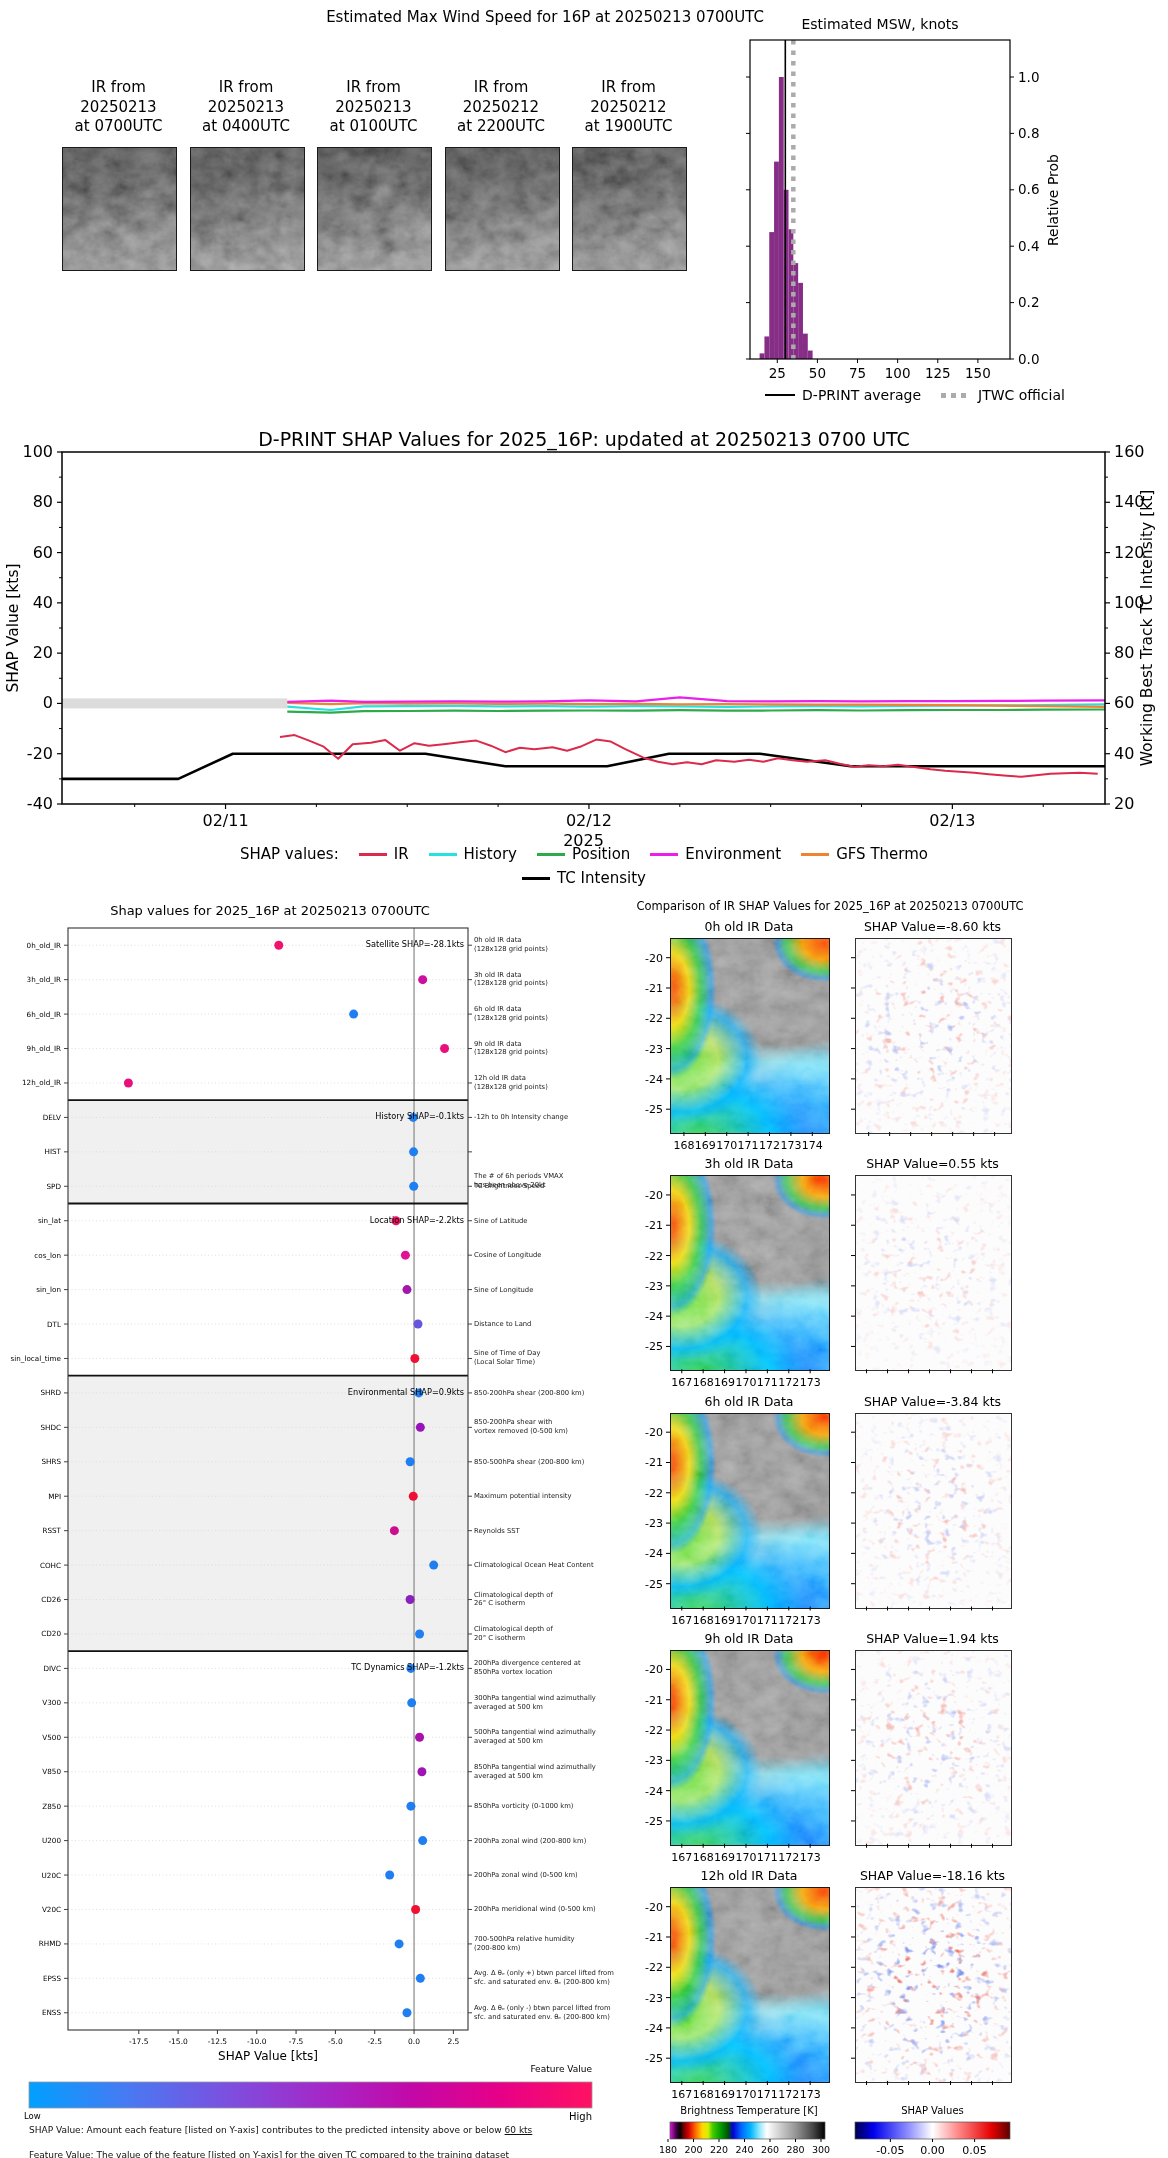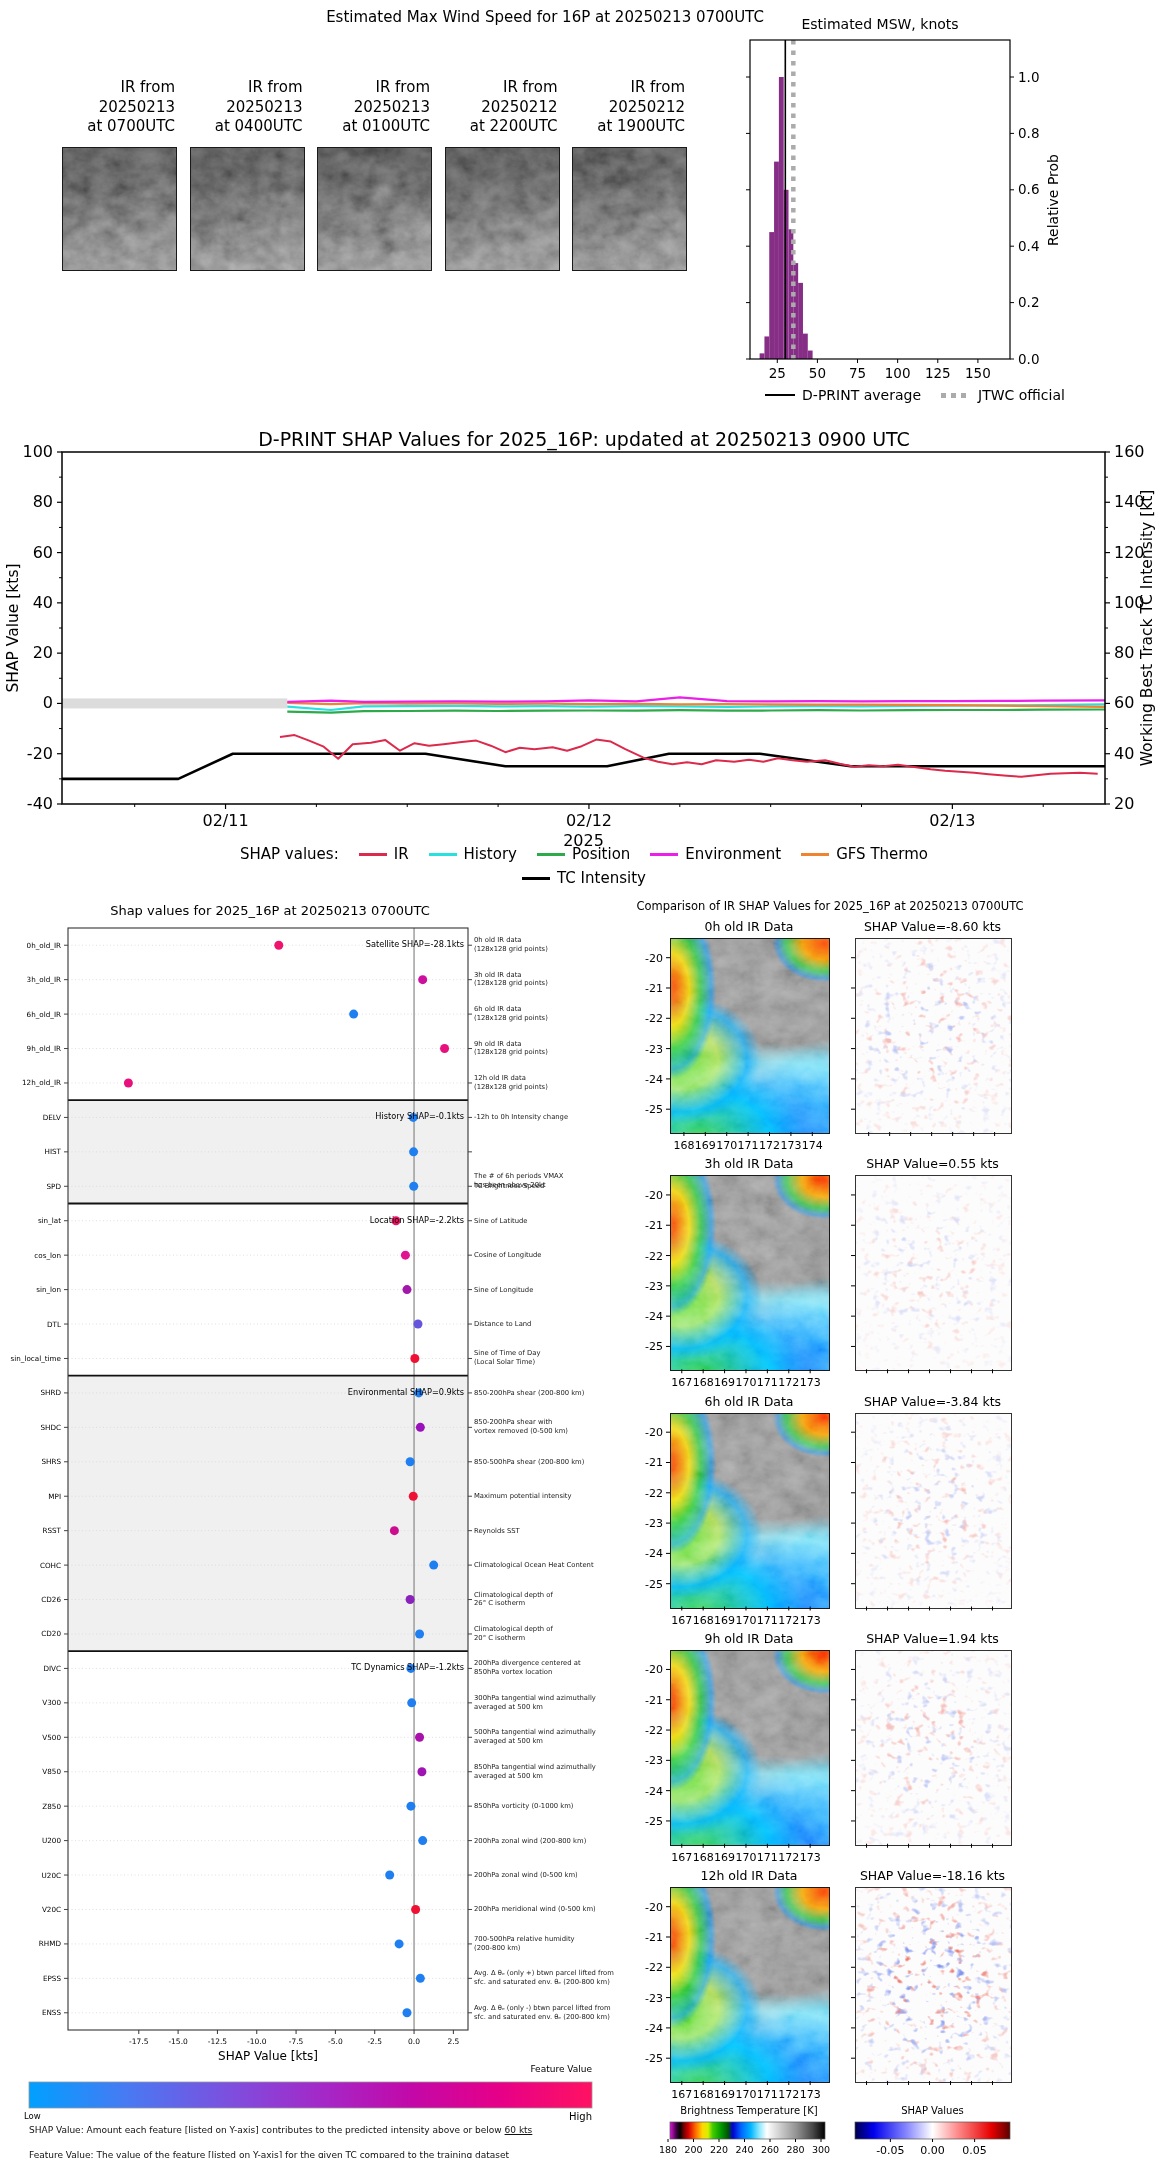--- a/index.html
+++ b/index.html
@@ -8,21 +8,21 @@
   .abs{position:absolute}
   #plot-layer{left:0;top:0;z-index:3;pointer-events:none}
   #thumbs,#imgs{left:0;top:0;z-index:1}
   .lbl{z-index:4}
   text{font-family:"DejaVu Sans",sans-serif;fill:#000}
   .top-title{left:0;top:8px;width:1090px;text-align:center;font-size:15px}
   .hist-title{left:750px;top:16px;width:260px;text-align:center;font-size:14px}
   .ts-title{left:0;top:428px;width:1168px;text-align:center;font-size:19px}
   .fp-title{left:0;top:903px;width:540px;text-align:center;font-size:13px}
   .irc-title{left:560px;top:899px;width:540px;text-align:center;font-size:11.5px}
-  .thumb-label{position:absolute;text-align:right;white-space:pre-line;font-size:15px;line-height:1.3}
+  .thumb-label{position:absolute;text-align:center;white-space:pre-line;font-size:15px;line-height:1.3}
   .thumb-img{position:absolute;border:1px solid #1a1a1a;overflow:hidden;
      background:linear-gradient(170deg,#222 0%,#2e2e2e 28%,#4a4a4a 52%,#6e6e6e 78%,#828282 100%)}
   .thumb-img svg{position:absolute;left:0;top:0}
   .irc-img{position:absolute;border:1px solid #1a1a1a;overflow:hidden;background-color:#999;
      background-image:
       radial-gradient(55px 42px at 97% 2%, rgba(255,40,0,.95), rgba(255,160,0,.9) 40%, rgba(40,200,60,.8) 68%, rgba(0,140,255,.5) 85%, transparent 94%),
       radial-gradient(48px 95px at 0% 26%, rgba(255,70,0,.9) 8%, rgba(255,220,0,.85) 38%, rgba(40,200,60,.85) 62%, rgba(0,150,255,.6) 84%, transparent 95%),
       radial-gradient(95px 75px at 6% 62%, rgba(70,220,40,.95), rgba(180,235,70,.8) 40%, rgba(0,170,255,.7) 70%, transparent 86%),
       radial-gradient(130px 85px at 18% 102%, rgba(50,210,60,.95), rgba(0,190,255,.85) 55%, transparent 82%),
       radial-gradient(190px 115px at 62% 106%, rgba(0,80,255,.95), rgba(40,170,255,.9) 45%, rgba(130,235,255,.75) 72%, transparent 88%),
@@ -40,21 +40,21 @@
   .desc{position:absolute;font-size:6.8px;line-height:1.3;white-space:pre-line;color:#1a1a1a;z-index:4}
   .foot{position:absolute;font-size:9px;color:#111;z-index:4}
   .cb-lab{position:absolute;z-index:4}
 </style>
 </head>
 <body>
 
 <div class="fig" id="fig">
   <div class="abs lbl top-title">Estimated Max Wind Speed for 16P at 20250213 0700UTC</div>
   <div class="abs lbl hist-title">Estimated MSW, knots</div>
-  <div class="abs lbl ts-title">D-PRINT SHAP Values for 2025_16P: updated at 20250213 0900 UTC</div>
+  <div class="abs lbl ts-title">D-PRINT SHAP Values for 2025_16P: updated at 20250213 0700 UTC</div>
   <div class="abs lbl fp-title">Shap values for 2025_16P at 20250213 0700UTC</div>
   <div class="abs lbl irc-title">Comparison of IR SHAP Values for 2025_16P at 20250213 0700UTC</div>
   <div id="thumbs" class="abs">
       <div style="position: absolute; left: 62px; top: 78px; width: 113px; height: 194px;">
         <div class="thumb-label" style="position: absolute; left: 0px; top: 0px; width: 113px;">IR from
 20250213
 at 0700UTC</div>
         <div class="thumb-img" style="position: absolute; left: 0px; top: 69px; width: 113px; height: 122px;">
           <svg width="113" height="122" viewBox="0 0 113 122" style="mix-blend-mode: soft-light; opacity: 0.95;">
             <rect x="0" y="0" width="113" height="122" filter="url(#gth0)"></rect>

